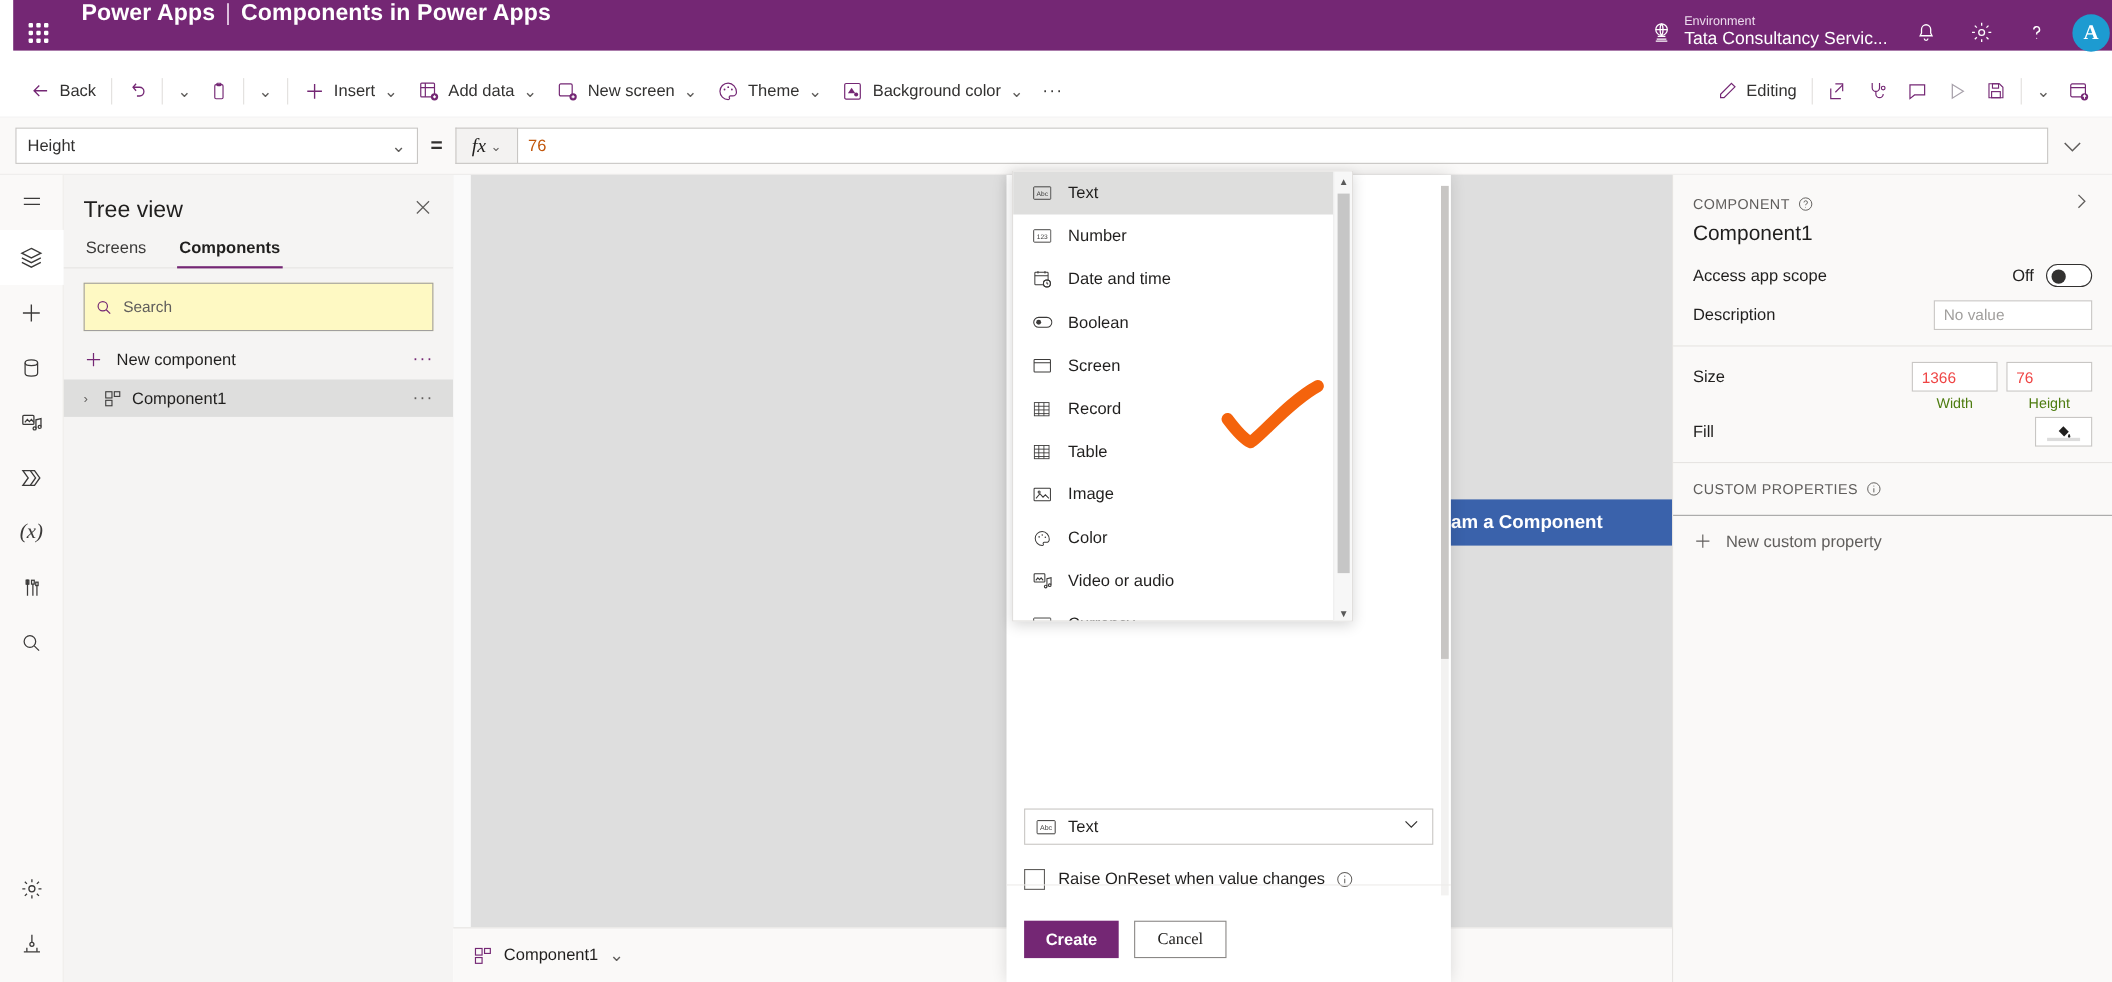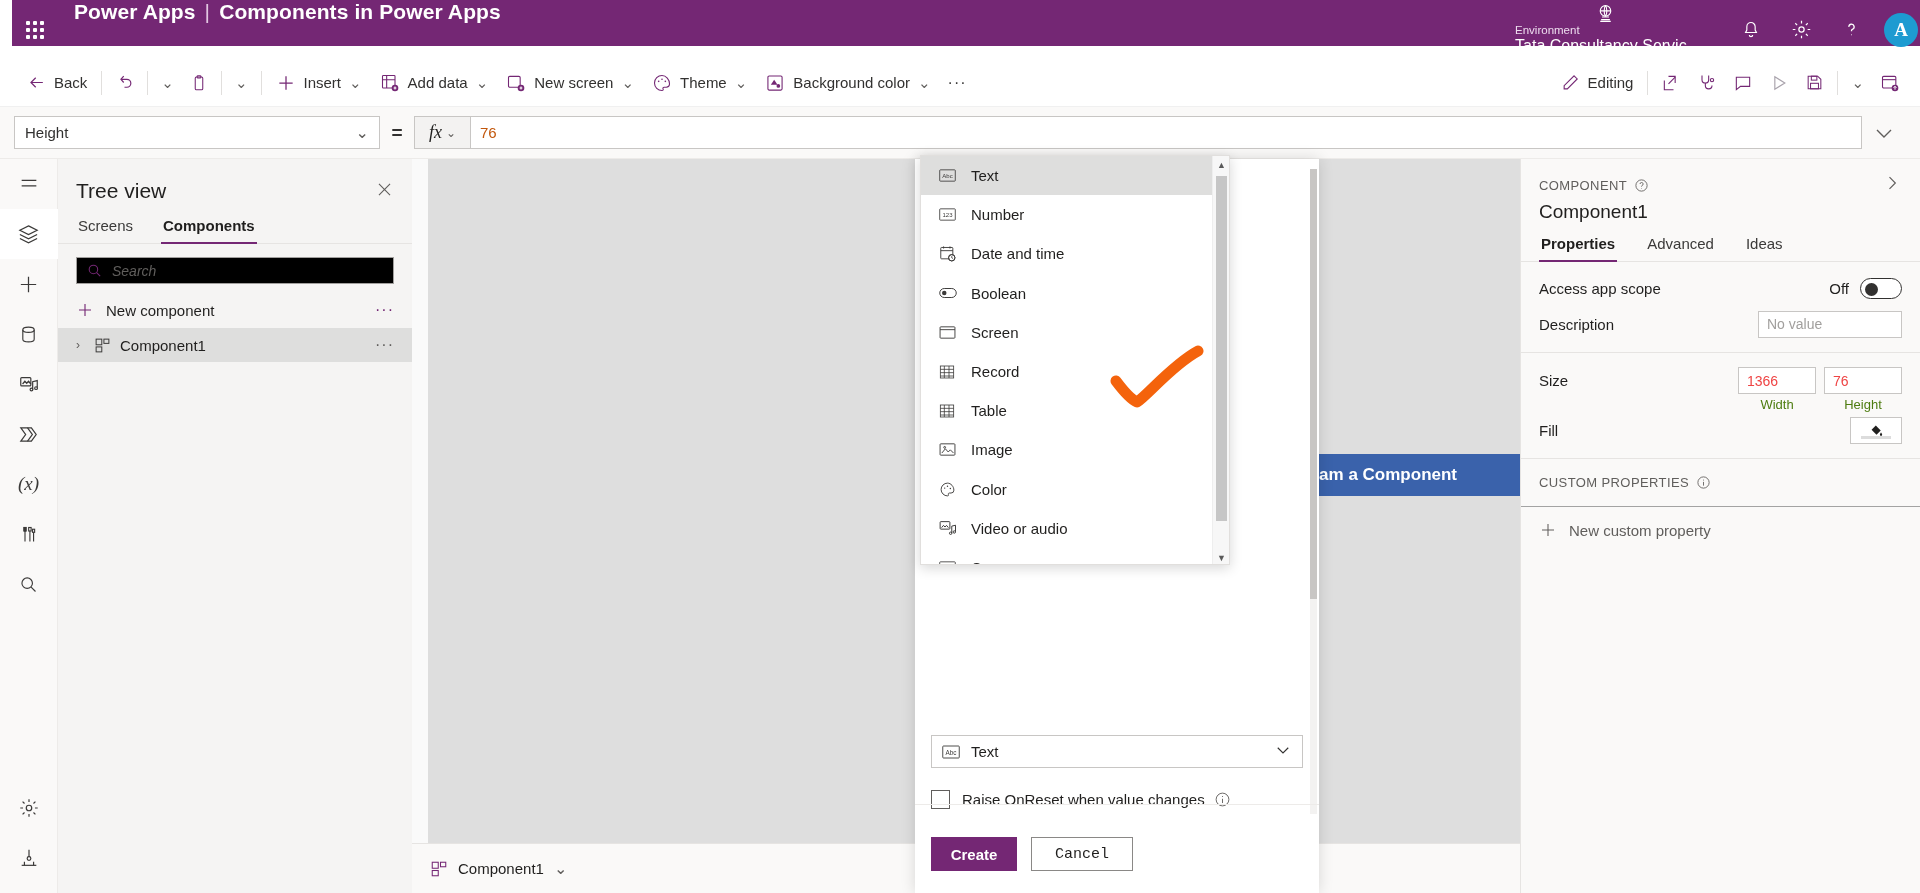--- a/index.html
+++ b/index.html
@@ -24,21 +24,21 @@
   .waffle-grid { display: grid; grid-template-columns: repeat(3, 4px); grid-template-rows: repeat(3, 4px); gap: 3px; }
   .waffle-grid i { display:block; width: 4px; height: 4px; background: #fff; border-radius: 1px; }
   .brand-title {
     color: #ffffff; font-size: 21px; font-weight: 600; margin-left: 16px;
     letter-spacing: .1px; white-space: nowrap;
   }
   .brand-sep { color: #e2c6e2; font-weight: 400; margin: 0 9px; }
   .brand-sub { color: #ffffff; font-weight: 600; }
 
   .brand-right { margin-left: auto; display: flex; align-items: center; height: 59px; padding-right: 14px; }
-  .env-box { display: flex; align-items: center; color: #fff; margin-right: 26px; flex-direction: column; }
+  .env-box { display: flex; align-items: center; color: #fff; margin-right: 10px; }
   .env-icon { width: 34px; display:flex; justify-content:center; align-items:center; }
   .env-text { line-height: 1.15; margin-left: 4px; }
   .env-label { font-size: 11.5px; color: #eddcee; display:block; }
   .env-value { font-size: 16px; color: #ffffff; display:block; white-space: nowrap; }
   .brand-icon-btn {
     width: 50px; height: 59px; display: flex; align-items: center; justify-content: center;
     color: #fff; cursor: pointer;
   }
   .avatar {
     width: 34px; height: 34px; border-radius: 50%;
@@ -116,22 +116,22 @@
   .tv-tabs { display: flex; padding: 0 18px; border-bottom: 1px solid #e6e4e2; }
   .tv-tab {
     font-size: 15px; color: #3b3a39; padding: 8px 2px 9px 2px; margin-right: 26px;
     cursor: pointer; position: relative;
   }
   .tv-tab.active { color: #201f1e; font-weight: 700; }
   .tv-tab.active::after {
     content: ""; position: absolute; left: 0; right: 0; bottom: -1px; height: 2.5px; background: #742774;
   }
   .tv-search {
-    margin: 13px 18px 0 18px; height: 27px; background: #000000; border: 1px solid #a19f9d;
-    display: flex; align-items: center; padding: 0 9px; cursor: text; font-style: italic;
+    margin: 13px 18px 0 18px; height: 44px; background: #fef9c3; border: 1px solid #a19f9d;
+    display: flex; align-items: center; padding: 0 9px; cursor: text;
   }
   .tv-search .sph { font-size: 14px; color: #605e5c; margin-left: 9px; }
   .tv-newcomp {
     display: flex; align-items: center; height: 36px; margin-top: 8px; padding: 0 18px;
     cursor: pointer; color: #201f1e; font-size: 15px;
   }
   .tv-newcomp .lbl { margin-left: 12px; }
   .tv-newcomp .dots { margin-left: auto; color: #742774; letter-spacing: 1px; font-size: 16px; }
   .tv-row {
     display: flex; align-items: center; height: 34px; padding: 0 18px;
@@ -184,22 +184,22 @@
   .dlg-check .info { margin-left: 9px; color: #605e5c; display:flex; }
   .dlg-divider { position:absolute; left:0; right:0; bottom: 88px; height: 1px; background: #edebe9; }
   .dlg-buttons { display: flex; gap: 14px; }
   .btn-primary {
     background: #742774; color: #ffffff; font-size: 15px; font-weight: 600;
     border: none; height: 34px; width: 86px; cursor: pointer;
     font-family: "Liberation Sans", sans-serif;
   }
   .btn-secondary {
     background: #ffffff; color: #201f1e; font-size: 15px;
-    border: 1px solid #8a8886; height: 34px; width: 102px; cursor: pointer;
-    font-family: Liberation Mono, monospace;
+    border: 1px solid #8a8886; height: 34px; width: 84px; cursor: pointer;
+    font-family: Liberation Serif, serif;
   }
 
   
   .typemenu {
     position: absolute; left: 920px; top: 155px; width: 310px; height: 410px;
     background: #ffffff; border: 1px solid #e1dfdd; box-shadow: 0 3px 12px rgba(0,0,0,.16);
     z-index: 60; overflow: hidden;
   }
   .tm-list { position: absolute; left: 0; top: 0; width: 292px; }
   .tm-item {
@@ -813,25 +813,20 @@
           <circle cx="12" cy="16.6" r=".7" fill="#605e5c" stroke="none"></circle>
       </svg>
     </span>
     <span class="rp-collapse">
       <svg width="20" height="20" viewBox="0 0 24 24" fill="none" stroke="#605e5c" stroke-width="1.4">
           <path d="M9 5l7 7-7 7"></path>
         </svg>
     </span>
   </div>
   <div class="rp-name">Component1</div>
-  <div class="rp-tabs">
-    <div class="rp-tab active">Properties</div>
-    <div class="rp-tab">Advanced</div>
-    <div class="rp-tab">Ideas</div>
-  </div>
 
   <div class="rp-section">
     <div class="rp-row">
       <span class="rp-lbl">Access app scope</span>
       <span class="rp-ctl">
         <span class="rp-offlbl">Off</span>
         <span class="toggle">
             <i></i>
           </span>
       </span>

